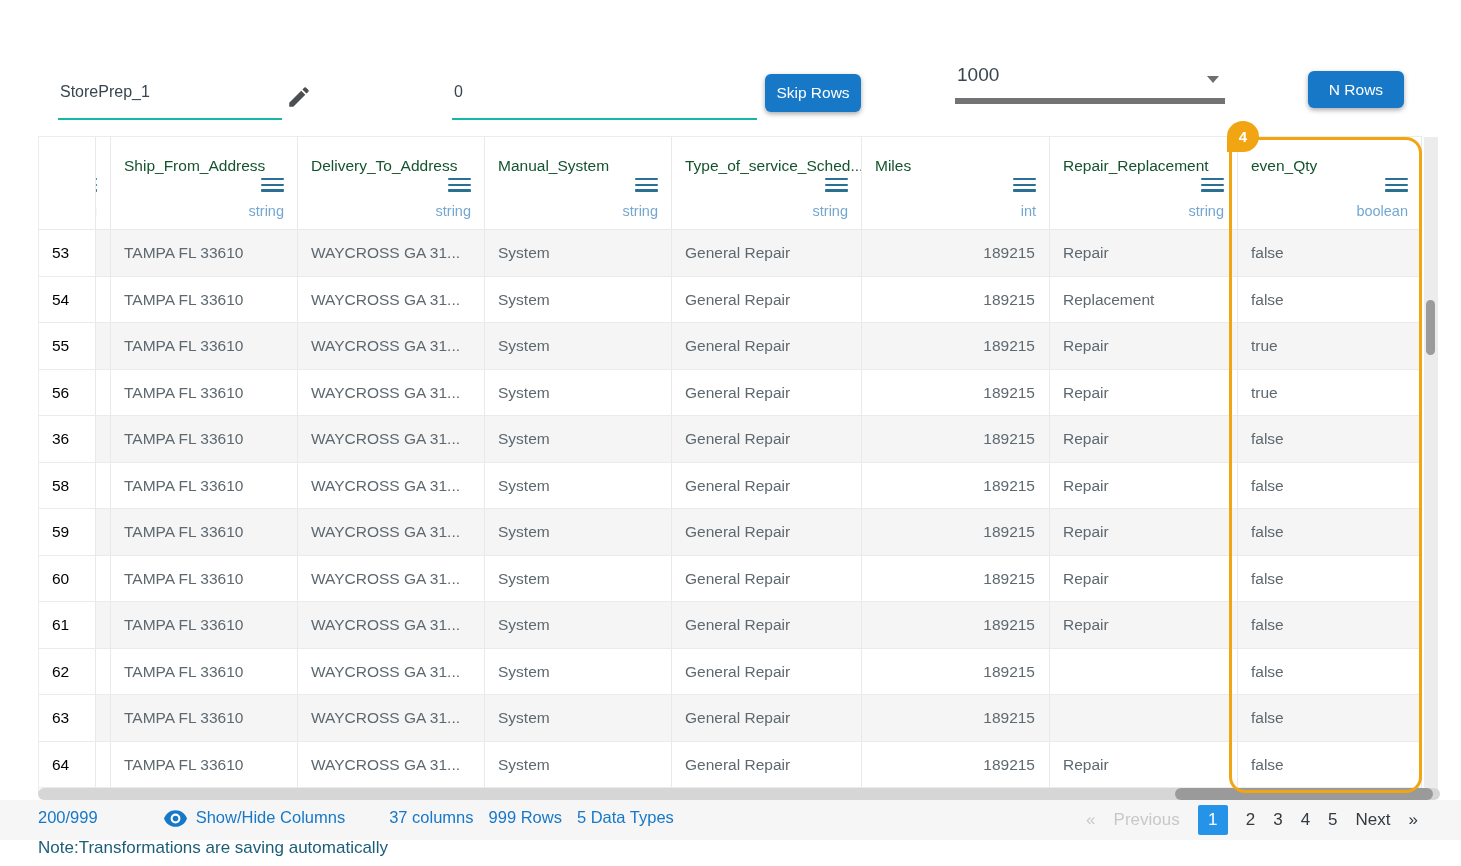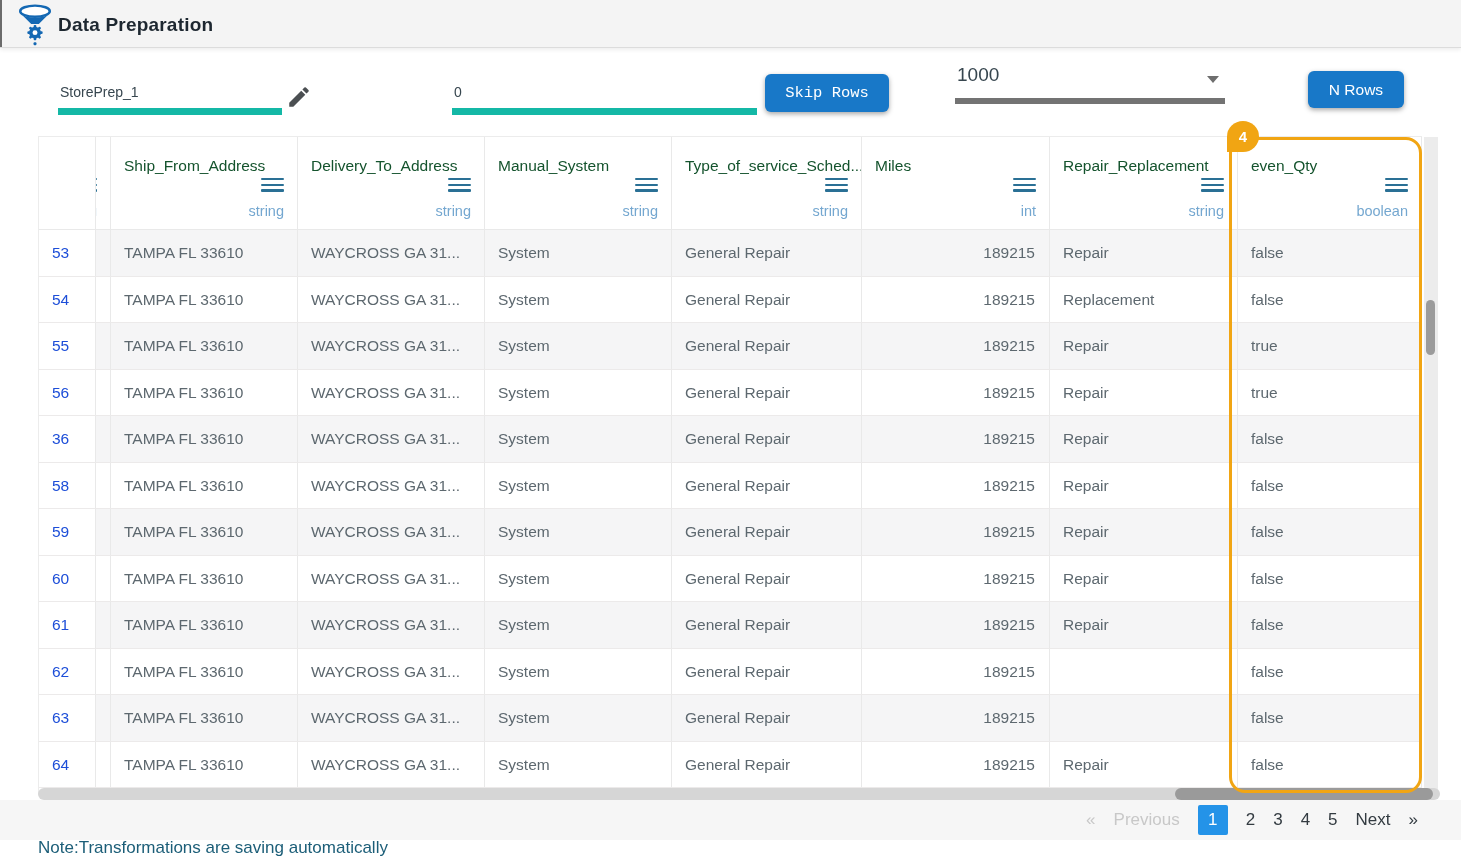--- a/index.html
+++ b/index.html
@@ -8,46 +8,46 @@
 
   
   .topbar{position:absolute;left:0;top:0;width:1461px;height:47px;background:#f4f4f4;
           border-bottom:1px solid #dcdcdc;box-shadow:0 2px 4px rgba(0,0,0,.07);}
   .topbar .edge{position:absolute;left:0;top:0;width:2px;height:47px;background:#6b6b6b;}
   .logo{position:absolute;left:17px;top:4px;width:36px;height:42px;}
   .app-title{position:absolute;left:58px;top:14px;font-size:19px;font-weight:700;color:#1d2730;letter-spacing:.2px;}
 
   
   .u-input{position:absolute;border:none;outline:none;background:transparent;
-           border-bottom:7px solid #14b8a6;font-family:inherit;color:#37464f;font-size:14px;padding:0 0 2px 2px;}
+           border-bottom:2px solid #14b8a6;font-family:inherit;color:#37464f;font-size:16px;padding:0 0 12px 2px;}
   #prep-name{left:58px;top:78px;width:222px;height:28px;}
   #skip-value{left:452px;top:78px;width:303px;height:28px;}
   .pencil{position:absolute;left:286px;top:84px;width:26px;height:26px;cursor:pointer;}
   .btn{position:absolute;background:#1878c8;color:#fff;border:none;border-radius:6px;
        font-family:inherit;font-size:15.5px;cursor:pointer;box-shadow:0 2px 5px rgba(0,0,0,.35);}
-  #skip-btn{left:765px;top:74px;width:124px;height:38px;font-family:Liberation Mono, monospace;}
+  #skip-btn{left:765px;top:74px;width:96px;height:38px;}
   #nrows-btn{left:1308px;top:71px;width:96px;height:37px;}
   .select{position:absolute;left:955px;top:62px;width:270px;height:36px;border-bottom:6px solid #737373;cursor:pointer;}
   .select .val{position:absolute;left:2px;top:2px;font-size:19px;color:#37464f;}
   .select .caret{position:absolute;right:6px;top:14px;width:0;height:0;
                  border-left:6px solid transparent;border-right:6px solid transparent;border-top:7px solid #6e6e6e;}
 
   
   .table{position:absolute;left:38px;top:136px;width:1383px;border-left:1px solid #ececec;border-top:1px solid #ececec;}
   .grid-row{display:grid;grid-template-columns:57px 15px 187px 187px 187px 190px 188px 188px 184px;}
   .hcell{position:relative;height:92px;background:#fff;border-right:1px solid #e9e9e9;border-bottom:1px solid #e9e9e9;overflow:hidden;}
   .cname{position:absolute;left:13px;top:20px;font-size:15.5px;color:#14532d;white-space:nowrap;}
   .hbars{position:absolute;right:13px;bottom:34px;width:23px;cursor:pointer;}
   .hbars i{display:block;height:2.5px;background:#2a7095;margin:0 0 3.2px 0;border-radius:1px;}
   .ctype{position:absolute;right:13px;bottom:10px;font-size:14.5px;color:#74a7d0;}
   .brow{height:46.5px;background:#fff;}
   .brow.stripe .cell{background:#f5f5f6;}
   .cell{border-right:1px solid #e9e9e9;border-bottom:1px solid #eceaea;font-size:15.5px;color:#5d686f;
         line-height:46.5px;padding-left:13px;white-space:nowrap;overflow:hidden;background:#fff;}
-  .cell.rowno{background:#fff !important;color:#1d4ed8;}
+  .cell.rowno{background:#fff !important;color:#000000;}
   .cell.num{text-align:right;padding-left:0;padding-right:14px;}
   .brow.sliver{height:6px;overflow:hidden;}
   .brow.sliver .cell{background:#fff !important;border-bottom:none;}
 
   
   .hl-ring{position:absolute;left:1229px;top:137px;width:187px;height:650px;border:3px solid #F1A513;
            border-radius:16px;pointer-events:none;z-index:5;}
   .hl-badge{position:absolute;left:1227px;top:121px;width:32px;height:31px;background:#F1A513;color:#fff;
             font-size:15px;font-weight:700;border-radius:50% 50% 50% 0;display:flex;align-items:center;
             justify-content:center;z-index:6;}
@@ -70,37 +70,20 @@
   .pager .dim{color:#c8c8c8;cursor:default;}
   .pager .page.active{background:#2493e8;color:#fff;width:30px;height:30px;display:flex;align-items:center;
                       justify-content:center;margin:0 9px;border-radius:2px;}
   .note{position:absolute;left:38px;top:838px;font-size:17px;color:#1c5e78;}
 </style>
 </head>
 <body>
 
 <div id="frame">
 
-  <div class="topbar">
-    <div class="edge"></div>
-    <svg class="logo" viewBox="0 0 36 44">
-      <ellipse cx="18" cy="7.5" rx="15.5" ry="5.8" fill="#ffffff" stroke="#1468b3" stroke-width="2.6"></ellipse>
-      <path d="M3 10 L14 21 L22 21 L33 10 A15.5 5.8 0 0 1 3 10 Z" fill="#1468b3"></path>
-      <g fill="#1468b3">
-        <rect x="16.6" y="22" width="2.8" height="16" rx="1"></rect>
-        <rect x="16.6" y="22" width="2.8" height="16" rx="1" transform="rotate(45 18 30)"></rect>
-        <rect x="16.6" y="22" width="2.8" height="16" rx="1" transform="rotate(90 18 30)"></rect>
-        <rect x="16.6" y="22" width="2.8" height="16" rx="1" transform="rotate(135 18 30)"></rect>
-        <circle cx="18" cy="30" r="6.2"></circle>
-        <rect x="16.5" y="40.2" width="3" height="3" rx="1"></rect>
-      </g>
-      <circle cx="18" cy="30" r="2.6" fill="#ffffff"></circle>
-    </svg>
-    <div class="app-title">Data Preparation</div>
-  </div>
 
   <input id="prep-name" class="u-input" value="StorePrep_1" style="">
   <svg class="pencil" viewBox="0 0 24 24">
     <path d="M3 17.25V21h3.75L17.81 9.94l-3.75-3.75L3 17.25zM20.71 7.04a1 1 0 0 0 0-1.41l-2.34-2.34a1 1 0 0 0-1.41 0l-1.83 1.83 3.75 3.75 1.83-1.83z" fill="#4b4f52"></path>
   </svg>
   <input id="skip-value" class="u-input" value="0" style="">
   <button id="skip-btn" class="btn">Skip Rows</button>
   <div class="select">
     <span class="val">1000</span>
     <span class="caret"></span>
@@ -333,20 +316,34 @@
   <div class="hl-badge">4</div>
 
   <div class="vscroll">
     <div class="thumb"></div>
   </div>
   <div class="hscroll">
     <div class="thumb"></div>
   </div>
 
   <div class="footer"></div>
+  <div class="foot-left">
+    <span class="progress">200/999</span>
+    <span class="showhide">
+      <svg class="eye" width="23" height="17" viewBox="0 0 22 16">
+        <path d="M11 0C6 0 1.7 3.1 0 8c1.7 4.9 6 8 11 8s9.3-3.1 11-8C20.3 3.1 16 0 11 0z" fill="#1878c8"></path>
+        <circle cx="11" cy="8" r="4.7" fill="#ffffff"></circle>
+        <circle cx="11" cy="8" r="2.7" fill="#1878c8"></circle>
+      </svg>
+      <span>Show/Hide Columns</span>
+    </span>
+    <span class="fstat">37 columns</span>
+    <span class="fstat">999 Rows</span>
+    <span class="fstat">5 Data Types</span>
+  </div>
 
   <div class="pager">
     <span class="dim">«</span>
     <span class="dim">Previous</span>
     <span class="page active">1</span>
     <span class="page">2</span>
     <span class="page">3</span>
     <span class="page">4</span>
     <span class="page">5</span>
     <span>Next</span>

